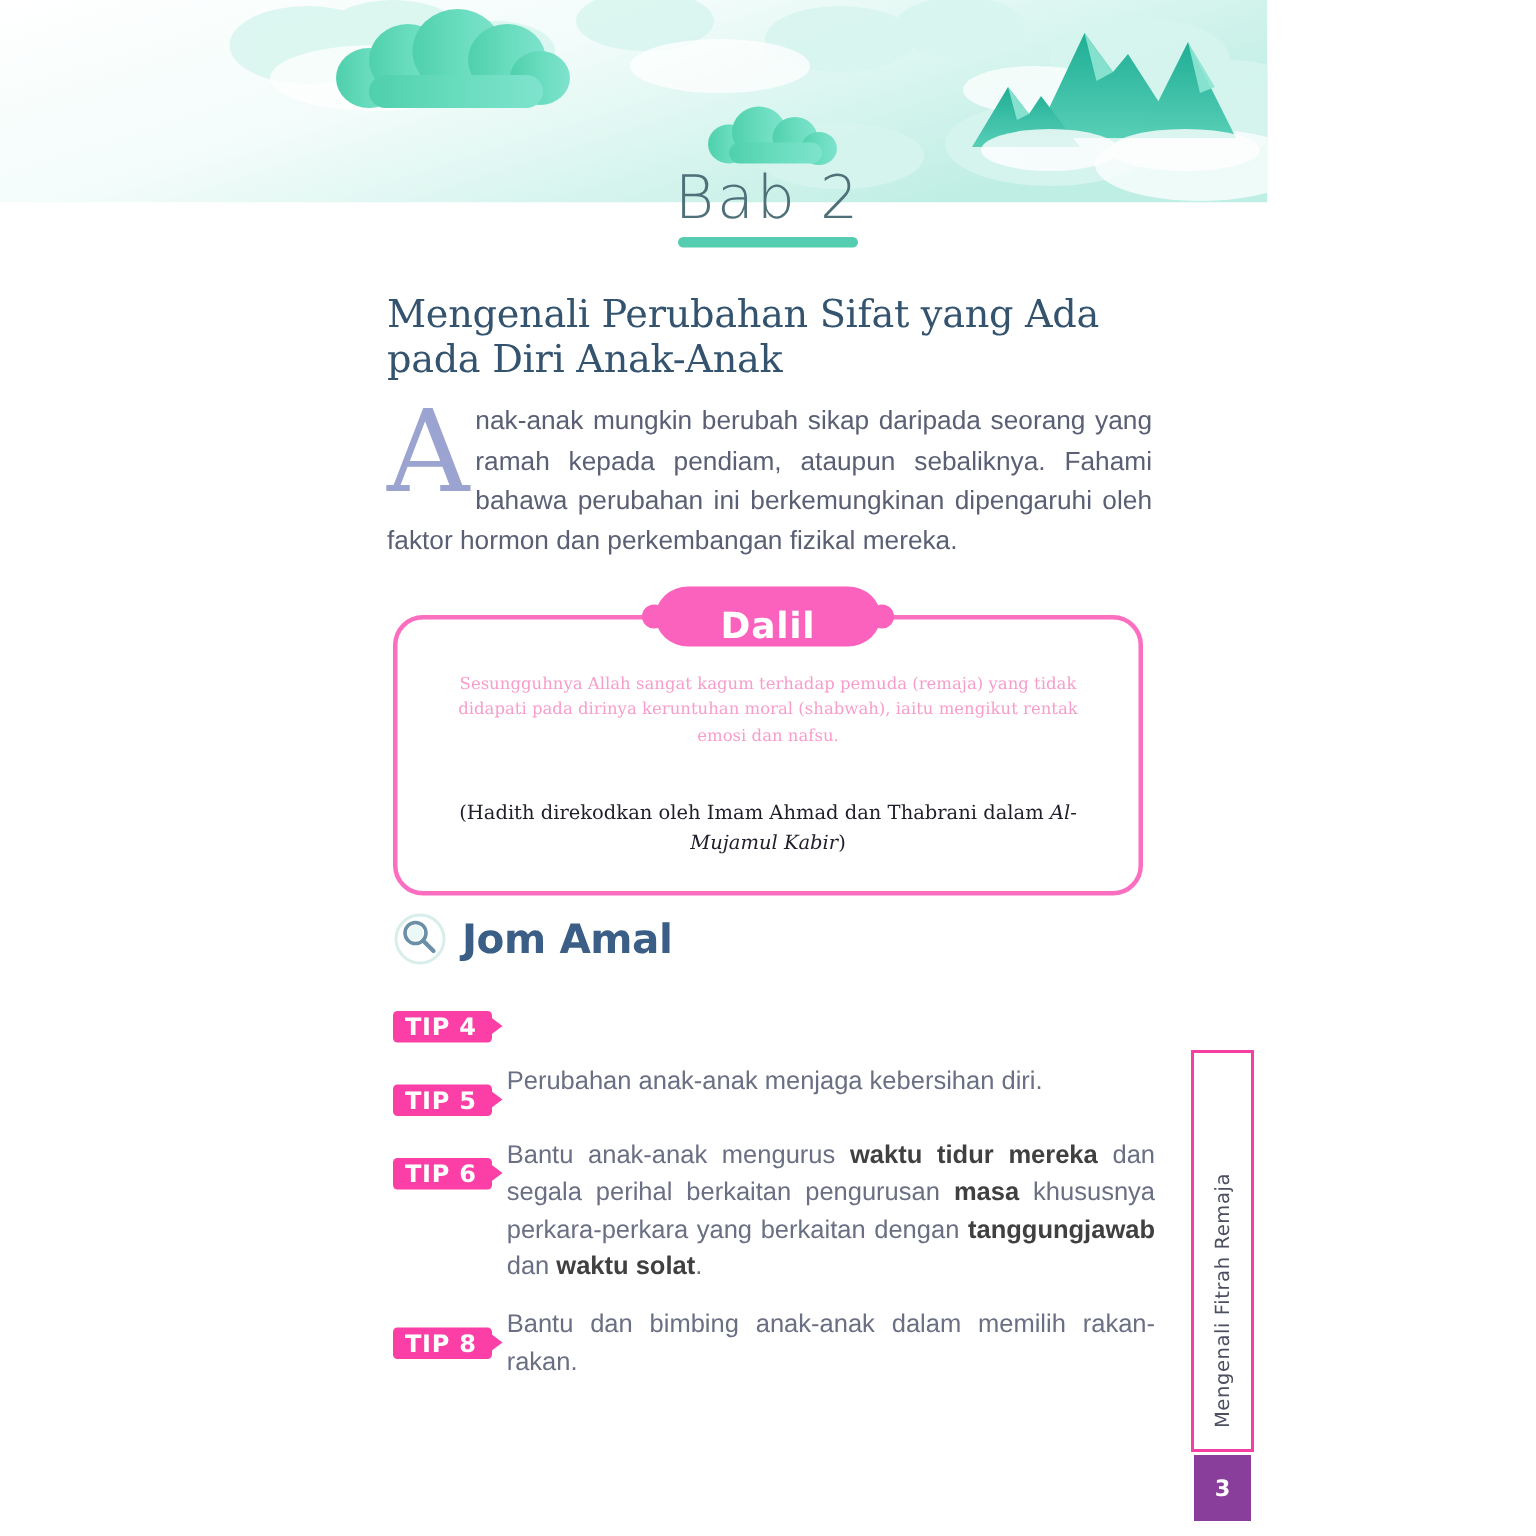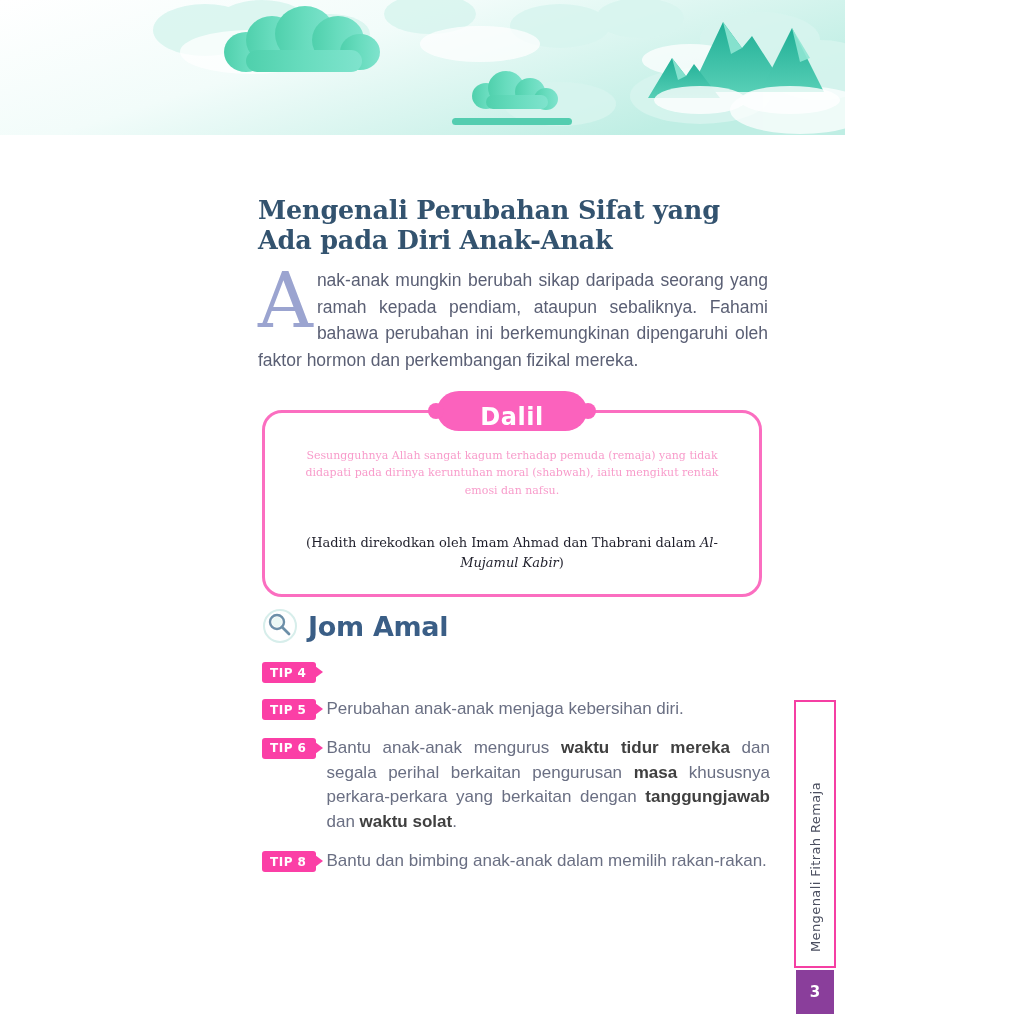--- a/index.html
+++ b/index.html
@@ -54,21 +54,21 @@
 
   
   .content {
     position: absolute;
     left: 258px;
     top: 196px;
     width: 510px;
   }
   .sec-title {
     font-family: "DejaVu Serif", serif;
-    font-weight: bold;
+    font-weight: normal;
     font-size: 25.5px;
     line-height: 1.16;
     color: #33536f;
     letter-spacing: -0.2px;
     margin: 0 0 12px 0;
   }
   .para {
     position: relative;
     font-size: 17.5px;
     line-height: 1.52;
@@ -178,26 +178,26 @@
   .tip {
     display: flex;
     align-items: flex-start;
     margin-bottom: 14px;
   }
   .tip-badge {
     position: relative;
     flex: 0 0 auto;
     height: 21px;
     padding: 0 10px 0 8px;
-    margin-top: 2px;
+    margin-top: 14px;
     background: #fb3fa6;
     color: #ffffff;
     font-family: "DejaVu Sans", sans-serif;
     font-weight: bold;
-    font-size: 12px;
+    font-size: 16px;
     letter-spacing: 0.5px;
     display: flex;
     align-items: center;
     justify-content: center;
     border-radius: 3px;
   }
   .tip-badge::after {
     content: "";
     position: absolute;
     right: -7px;
@@ -334,20 +334,21 @@
         <ellipse cx="486" cy="96" rx="14" ry="13"></ellipse>
         <ellipse cx="506" cy="88" rx="18" ry="17"></ellipse>
         <ellipse cx="530" cy="92" rx="15" ry="14"></ellipse>
         <ellipse cx="546" cy="99" rx="12" ry="11"></ellipse>
         <rect x="486" y="95" width="62" height="14" rx="7"></rect>
       </g>
     </svg>
   </div>
 
   <div class="bab-wrap">
+    <div class="bab-text">Bab 2</div>
     <div class="bab-rule"></div>
   </div>
 
   <div class="content">
     <h1 class="sec-title">Mengenali Perubahan Sifat yang Ada pada Diri Anak-Anak</h1>
     <p class="para">
       <span class="dropcap">A</span><span>nak-anak mungkin berubah sikap daripada seorang yang ramah kepada pendiam, ataupun sebaliknya. Fahami bahawa perubahan ini berkemungkinan dipengaruhi oleh faktor hormon dan perkembangan fizikal mereka.</span>
     </p>
   </div>
 

